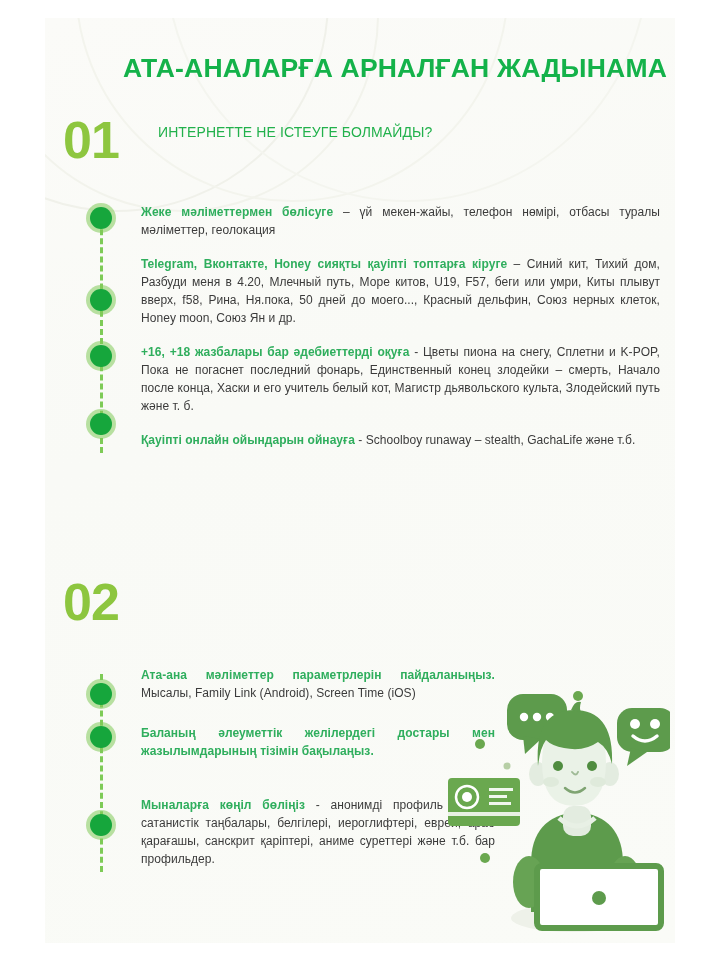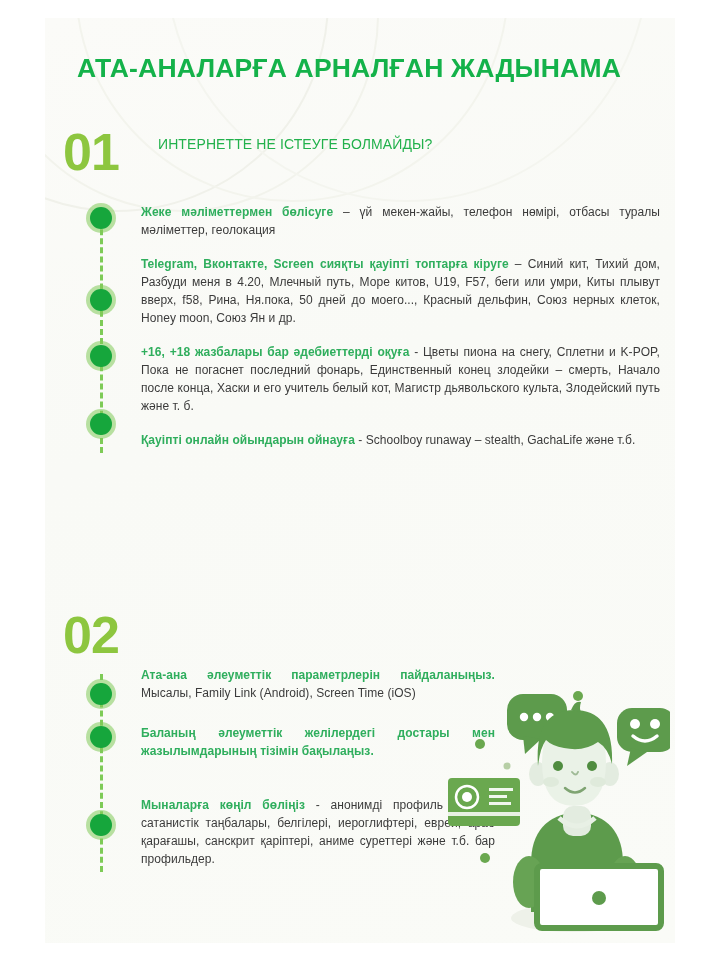--- a/index.html
+++ b/index.html
@@ -31,58 +31,57 @@
     border-radius: 50%;
     pointer-events: none;
   }
   .swirl.s1 { left: -140px; top: -230px; width: 420px; height: 420px; }
   .swirl.s2 { left: -60px;  top: -200px; width: 390px; height: 390px; border-color:#f2f3ec; }
   .swirl.s3 { left: 30px;   top: -250px; width: 430px; height: 430px; border-color:#f3f4ed; }
   .swirl.s4 { left: 120px;  top: -300px; width: 480px; height: 480px; border-color:#f4f5ef; }
 
   .title {
     position: absolute;
-    left: 32px;
+    left: 22px;
     top: 36px;
     width: 600px;
     font-size: 26.5px;
     font-weight: bold;
     letter-spacing: 0.2px;
     color: #14b24a;
-    text-align: left;
+    text-align: right;
     line-height: 1.1;
   }
 
   
   .section-head {
     position: absolute;
     display: flex;
     align-items: flex-start;
-    margin-top: 12px;
   }
   .section-num {
     font-size: 52px;
     font-weight: bold;
     color: #8dc63f;
     line-height: 0.95;
     letter-spacing: -1px;
     width: 95px;
     flex: 0 0 95px;
   }
   .section-title {
     font-size: 14px;
     font-weight: normal;
     color: #22b14c;
     line-height: 1.28;
     padding-top: 8px;
     letter-spacing: 0.1px;
   }
 
   #sec1-head { left: 18px; top: 98px; width: 590px; }
-  #sec2-head { left: 18px; top: 581px; width: 590px; }
+  #sec2-head { left: 18px; top: 560px; width: 590px; }
 
   
   .timeline {
     position: absolute;
   }
   .tl-rail {
     position: absolute;
     left: 25px;
     top: 8px;
     bottom: 6px;
@@ -148,21 +147,21 @@
   <div class="timeline" id="sec1-timeline">
     <div class="tl-rail"></div>
 
     <div class="tl-item" style="margin-bottom:16px;">
       <div class="tl-dot" style="top:4px;"></div>
       <div class="tl-text"><span class="hl">Жеке мәліметтермен бөлісуге</span><span> – үй мекен-жайы, телефон нөмірі, отбасы туралы мәліметтер, геолокация</span></div>
     </div>
 
     <div class="tl-item" style="margin-bottom:16px;">
       <div class="tl-dot" style="top:34px;"></div>
-      <div class="tl-text"><span class="hl">Telegram, Вконтакте, Screen сияқты қауіпті топтарға кіруге</span><span> – Синий кит, Тихий дом, Разбуди меня в 4.20, Млечный путь, Море китов, U19, F57, беги или умри, Киты плывут вверх, f58, Рина, Ня.пока, 50 дней до моего..., Красный дельфин, Союз нерных клеток, Honey moon, Союз Ян и др.</span></div>
+      <div class="tl-text"><span class="hl">Telegram, Вконтакте, Honey сияқты қауіпті топтарға кіруге</span><span> – Синий кит, Тихий дом, Разбуди меня в 4.20, Млечный путь, Море китов, U19, F57, беги или умри, Киты плывут вверх, f58, Рина, Ня.пока, 50 дней до моего..., Красный дельфин, Союз нерных клеток, Honey moon, Союз Ян и др.</span></div>
     </div>
 
     <div class="tl-item" style="margin-bottom:16px;">
       <div class="tl-dot" style="top:2px;"></div>
       <div class="tl-text"><span class="hl">+16, +18 жазбалары бар әдебиеттерді оқуға</span><span> - Цветы пиона на снегу, Сплетни и K-POP, Пока не погаснет последний фонарь, Единственный конец злодейки – смерть, Начало после конца, Хаски и его учитель белый кот, Магистр дьявольского культа, Злодейский путь және т. б.</span></div>
     </div>
 
     <div class="tl-item">
       <div class="tl-dot" style="top:-18px;"></div>
       <div class="tl-text"><span class="hl">Қауіпті онлайн ойындарын ойнауға</span><span> - Schoolboy runaway – stealth, GachaLife және т.б.</span></div>
@@ -171,21 +170,21 @@
 
   <div class="section-head" id="sec2-head">
     <div class="section-num">02</div>
   </div>
 
   <div class="timeline" id="sec2-timeline">
     <div class="tl-rail"></div>
 
     <div class="tl-item" style="margin-bottom:22px;">
       <div class="tl-dot" style="top:17px;"></div>
-      <div class="tl-text"><span class="hl">Ата-ана әлеуметтік параметрлерін пайдаланыңыз.</span><span> Мысалы, Family Link (Android), Screen Time (iOS)</span></div>
+      <div class="tl-text"><span class="hl">Ата-ана мәліметтер параметрлерін пайдаланыңыз.</span><span> Мысалы, Family Link (Android), Screen Time (iOS)</span></div>
     </div>
 
     <div class="tl-item" style="margin-bottom:36px;">
       <div class="tl-dot" style="top:2px;"></div>
       <div class="tl-text"><span class="hl">Баланың әлеуметтік желілердегі достары мен жазылымдарының тізімін бақылаңыз.</span><span></span></div>
     </div>
 
     <div class="tl-item">
       <div class="tl-dot" style="top:18px;"></div>
       <div class="tl-text"><span class="hl">Мыналарға көңіл бөліңіз</span><span> - анонимді профиль немесе сатанистік таңбалары, белгілері, иероглифтері, еврей, араб қарағашы, санскрит қаріптері, аниме суреттері және т.б. бар профильдер.</span></div>

